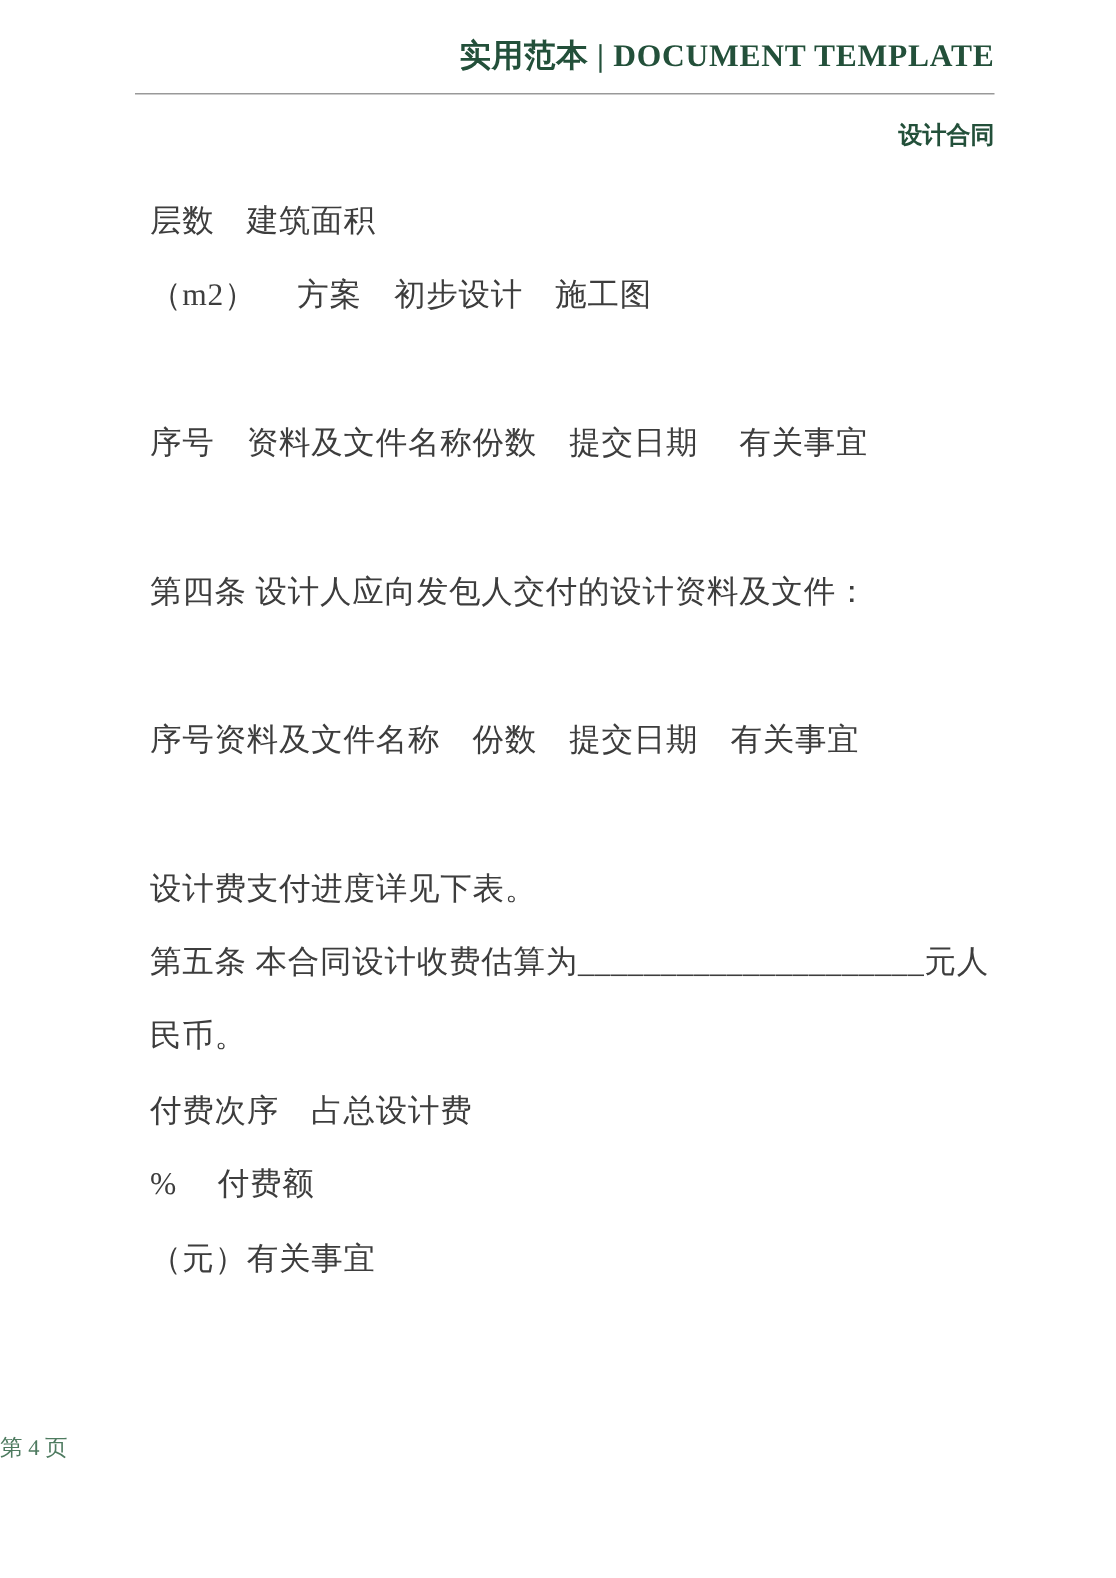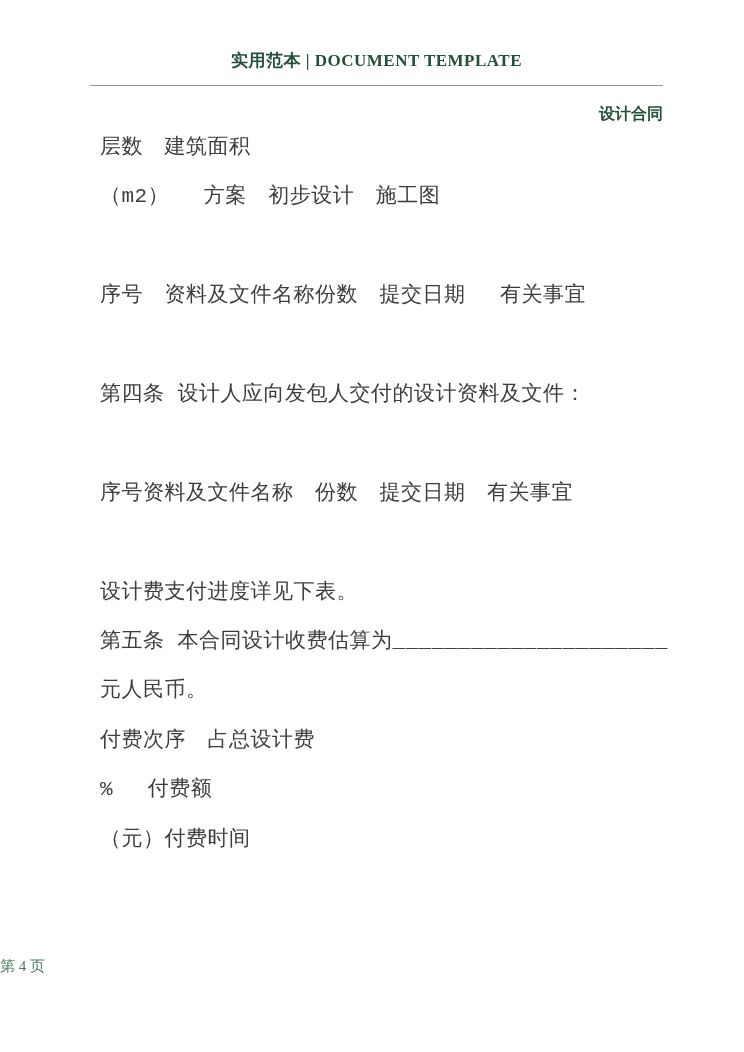--- a/index.html
+++ b/index.html
@@ -15,23 +15,23 @@
     overflow: hidden;
     font-family: "Liberation Serif", "DejaVu Serif", serif;
   }
   .header {
     position: absolute;
     top: 0;
     left: 90px;
     right: 81px;
   }
   .header-brand {
-    margin-top: 51px;
-    text-align: center;
-    font-size: 17px;
+    margin-top: 28px;
+    text-align: right;
+    font-size: 21px;
     font-weight: bold;
     letter-spacing: 0.5px;
     line-height: 19px;
     white-space: pre-wrap;
   }
   .header-rule {
     margin-top: 15px;
     border: none;
     border-top: 1px solid #999999;
     height: 0;
@@ -41,21 +41,20 @@
     text-align: right;
     font-size: 16px;
     font-weight: bold;
     line-height: 19px;
   }
   .doc-body {
     position: absolute;
     top: 123px;
     left: 100px;
     right: 74px;
-    font-family: Liberation Mono, monospace;
   }
   .doc-body p {
     margin: 0;
     font-size: 21px;
     line-height: 49.4px;
     min-height: 49.4px;
     white-space: pre-wrap;
     letter-spacing: 0.5px;
   }
   .footer {
@@ -86,18 +85,18 @@
     <p>序号　资料及文件名称份数　提交日期　 有关事宜</p>
     <p></p>
     <p>第四条 设计人应向发包人交付的设计资料及文件：</p>
     <p></p>
     <p>序号资料及文件名称　份数　提交日期　有关事宜</p>
     <p></p>
     <p>设计费支付进度详见下表。</p>
     <p>第五条 本合同设计收费估算为_____________________元人民币。</p>
     <p>付费次序　占总设计费</p>
     <p>%　 付费额</p>
-    <p>（元）付费时间</p>
+    <p>（元）有关事宜</p>
   </div>
 
   <div class="footer" style="color: rgb(78, 123, 96);">第 4 页</div>
 
 </div>
 
 </body></html>

